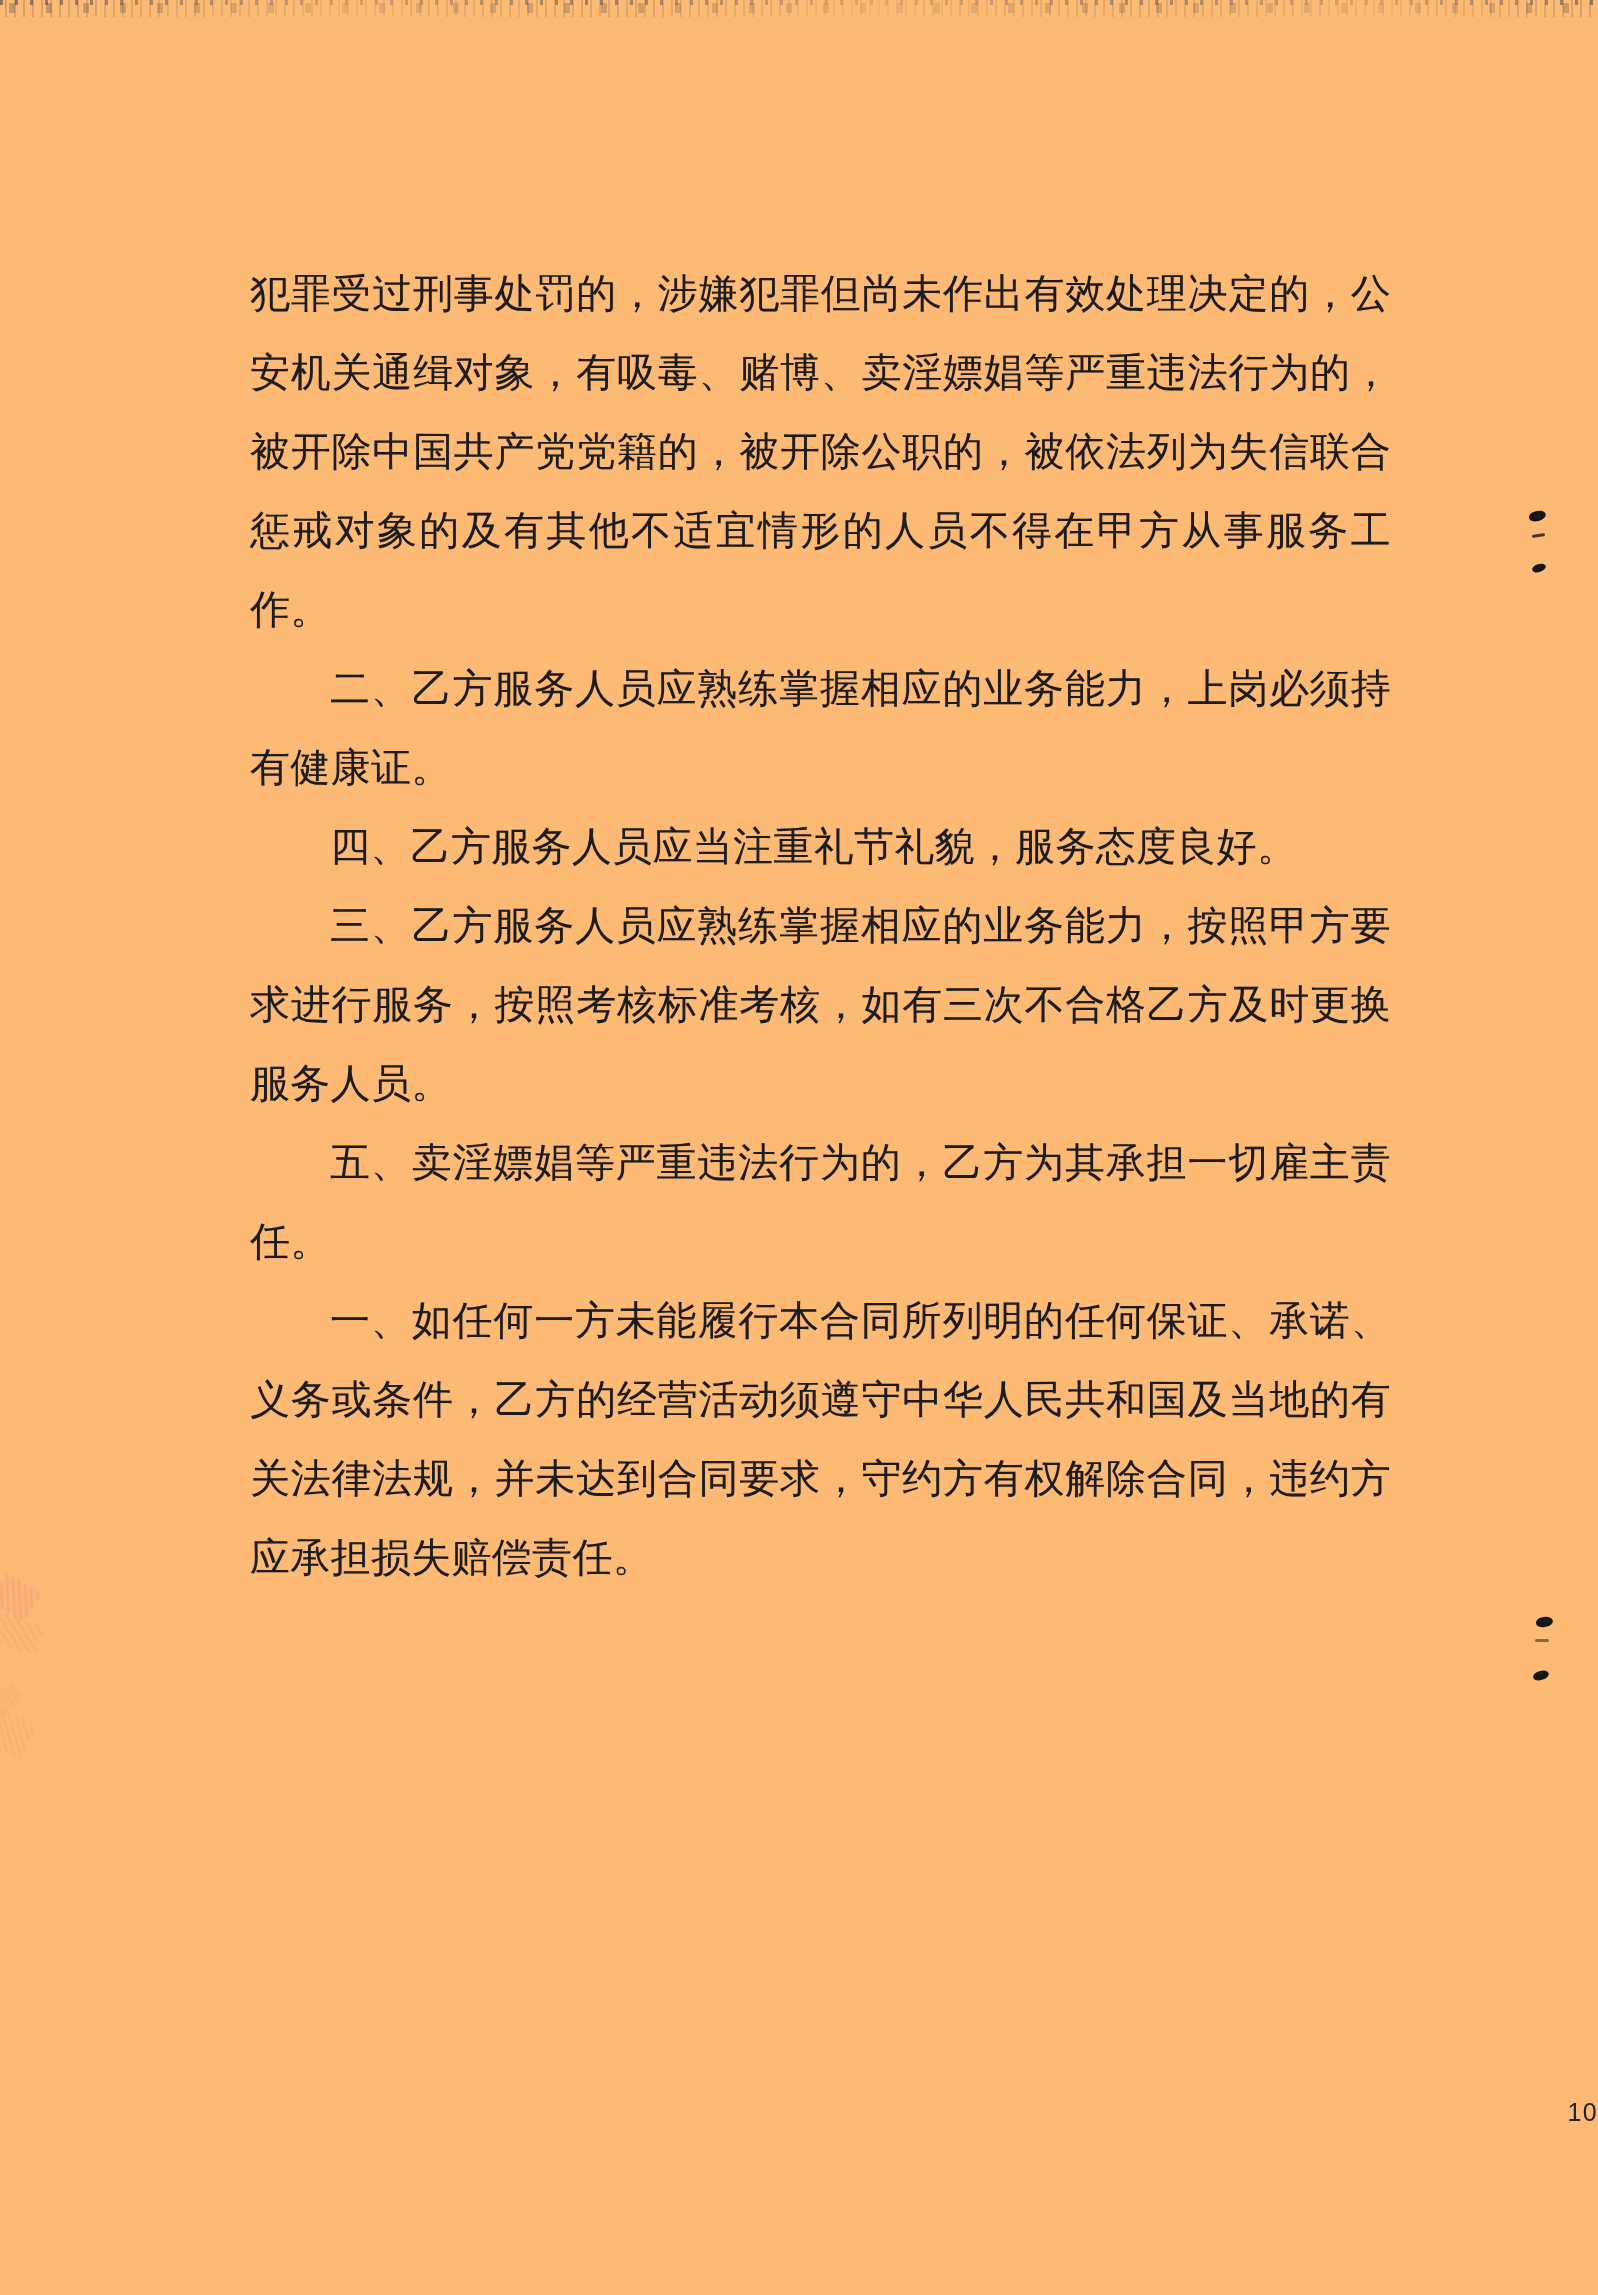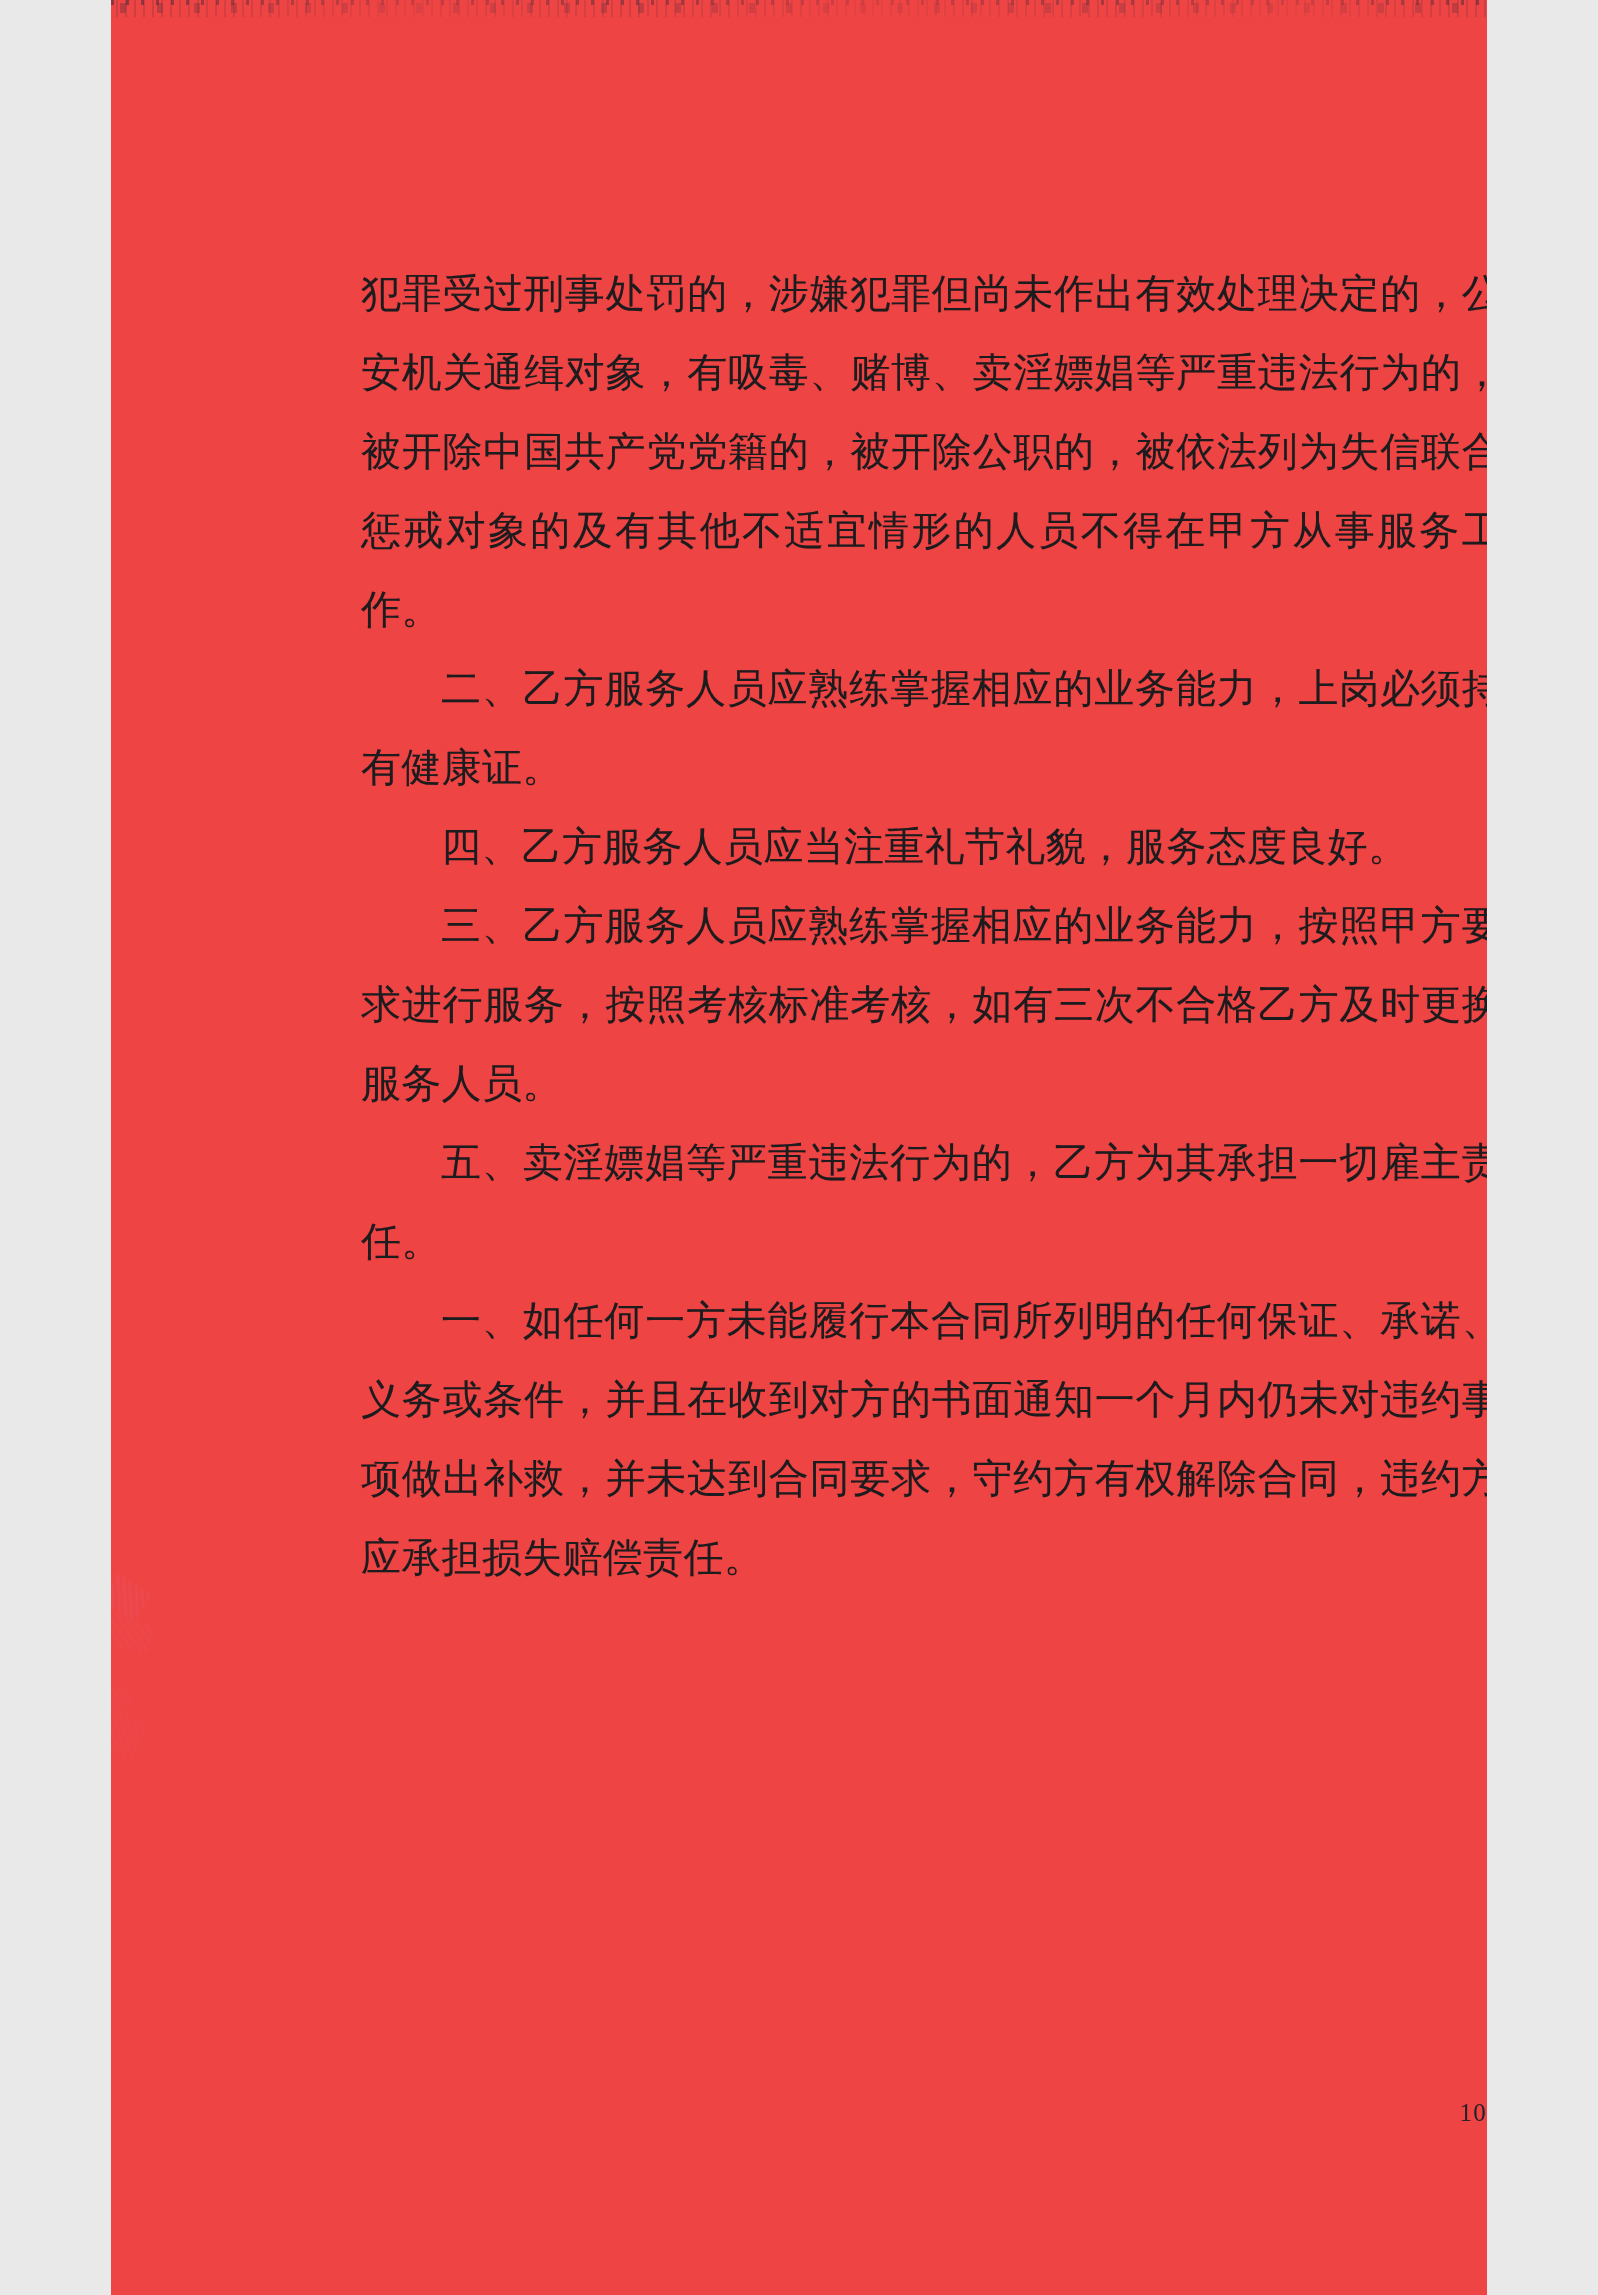--- a/index.html
+++ b/index.html
@@ -1,22 +1,22 @@
 <!DOCTYPE html>
 <html lang="zh" style="font-size:10.4px"><head>
 <meta charset="utf-8">
 <style>
   html,body{margin:0;padding:0;background:#e9e9e9;}
   .page{
     position:relative;
-    width:1376px;height:2295px;
+    width:1598px;height:2295px;
     margin:0 auto;
-    background:#ef4444;
+    background:#fdba74;
     overflow:hidden;
-    font-family:Liberation Serif, serif;
+    font-family:Liberation Sans, sans-serif;
     color:#1c1c1e;
   }
   
   .text-block{
     position:absolute;
     left:250px;top:254px;width:1141px;
     font-size:40px;
     line-height:79px;
     text-align:justify;
     text-justify:inter-ideograph;
@@ -83,21 +83,21 @@
   <div class="smudge m2"></div>
   <div class="smudge m3"></div>
   <div class="smudge m4"></div>
 
   <main class="text-block">
     <p class="para">犯罪受过刑事处罚的，涉嫌犯罪但尚未作出有效处理决定的，公安机关通缉对象，有吸毒、赌博、卖淫嫖娼等严重违法行为的，被开除中国共产党党籍的，被开除公职的，被依法列为失信联合惩戒对象的及有其他不适宜情形的人员不得在甲方从事服务工作。</p>
     <p class="para indent">二、乙方服务人员应熟练掌握相应的业务能力，上岗必须持有健康证。</p>
     <p class="para indent">四、乙方服务人员应当注重礼节礼貌，服务态度良好。</p>
     <p class="para indent">三、乙方服务人员应熟练掌握相应的业务能力，按照甲方要求进行服务，按照考核标准考核，如有三次不合格乙方及时更换服务人员。</p>
     <p class="para indent">五、卖淫嫖娼等严重违法行为的，乙方为其承担一切雇主责任。</p>
-    <p class="para indent">一、如任何一方未能履行本合同所列明的任何保证、承诺、义务或条件，并且在收到对方的书面通知一个月内仍未对违约事项做出补救，并未达到合同要求，守约方有权解除合同，违约方应承担损失赔偿责任。</p>
+    <p class="para indent">一、如任何一方未能履行本合同所列明的任何保证、承诺、义务或条件，乙方的经营活动须遵守中华人民共和国及当地的有关法律法规，并未达到合同要求，守约方有权解除合同，违约方应承担损失赔偿责任。</p>
   </main>
 
   <footer class="footer">
     <span class="page-number">10</span>
   </footer>
 
 </div>
 
 
 </body></html>

